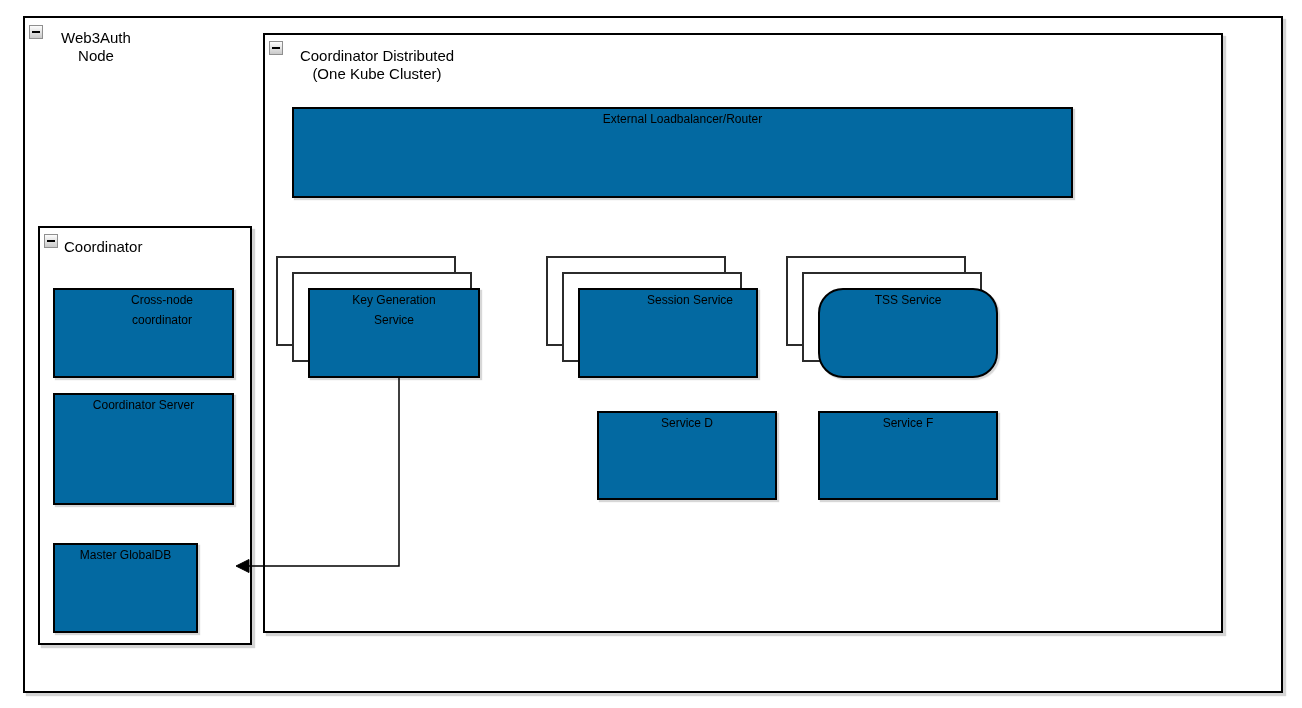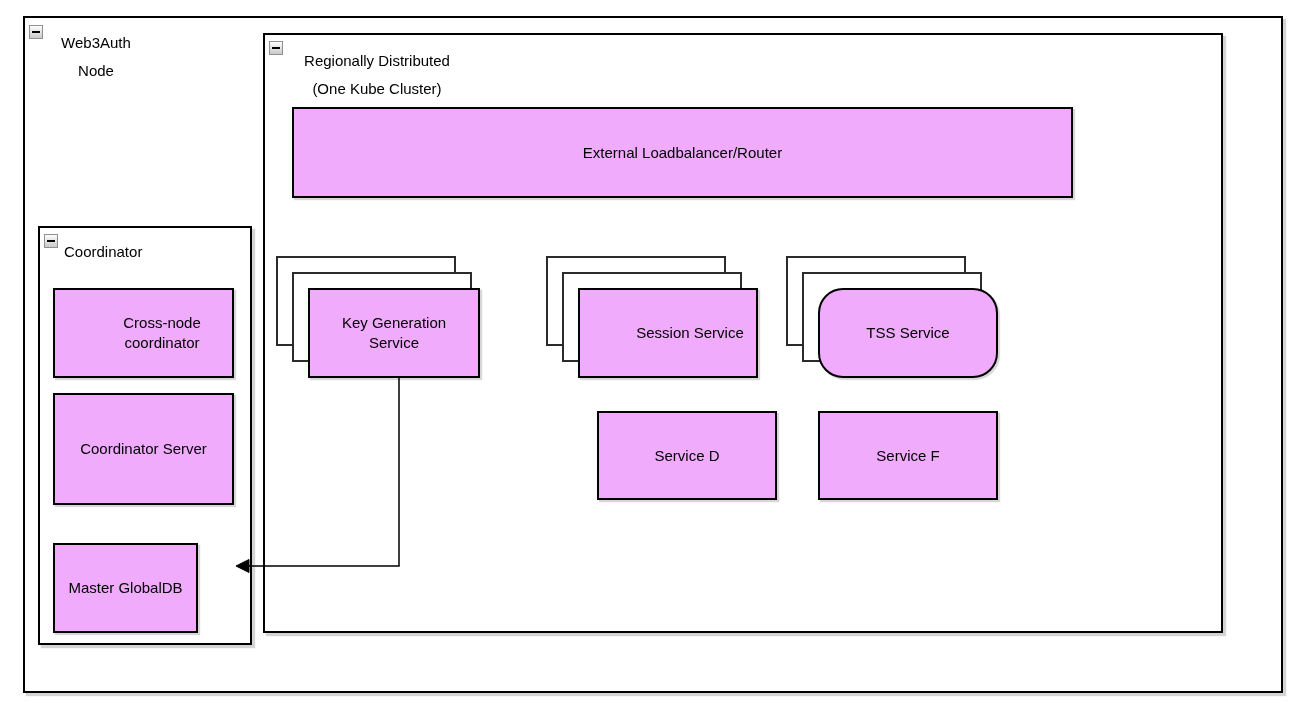--- a/index.html
+++ b/index.html
@@ -41,34 +41,33 @@
     box-sizing: border-box;
     cursor: pointer;
   }
   .collapse-btn .bar {
     width: 8px; height: 2px;
     background: #000000;
   }
 
   .group-label {
     font-size: 15px;
-    line-height: 28px;
+    line-height: 18px;
     white-space: pre-line;
     text-align: center;
   }
 
   
   .node {
     border: 2px solid #000000;
-    background: #f0abfc;
+    background: #0369a1;
     display: flex;
-    align-items: center;
     justify-content: center;
     text-align: center;
-    font-size: 15px;
+    font-size: 12px;
     line-height: 20px;
     white-space: pre-line;
     box-shadow: 2px 2px 1px rgba(176,176,176,0.5);
   }
 
   
   .layer {
     border: 2px solid #2b2b2b;
     background: #ffffff;
   }
@@ -93,21 +92,21 @@
   </div>
   <div class="abs group-label" style="left:46px; top:29px; width:100px;">Web3Auth
 Node</div>
 
   <div class="abs group" style="left:263px; top:33px; width:960px; height:600px;"></div>
   <div class="group-head" style="left:269px; top:41px; position:absolute;">
     <span class="collapse-btn">
         <span class="bar"></span>
       </span>
   </div>
-  <div class="abs group-label" style="left:287px; top:47px; width:180px;">Regionally Distributed
+  <div class="abs group-label" style="left:287px; top:47px; width:180px;">Coordinator Distributed
 (One Kube Cluster)</div>
 
   <div class="abs node" style="left:292px; top:107px; width:781px; height:91px;">
     <span>External Loadbalancer/Router</span>
   </div>
 
   <div class="abs layer" style="left:276px; top:256px; width:180px; height:90px;"></div>
   <div class="abs layer" style="left:292px; top:272px; width:180px; height:90px;"></div>
   <div class="abs node" style="left:308px; top:288px; width:172px; height:90px;">
     <span>Key Generation

